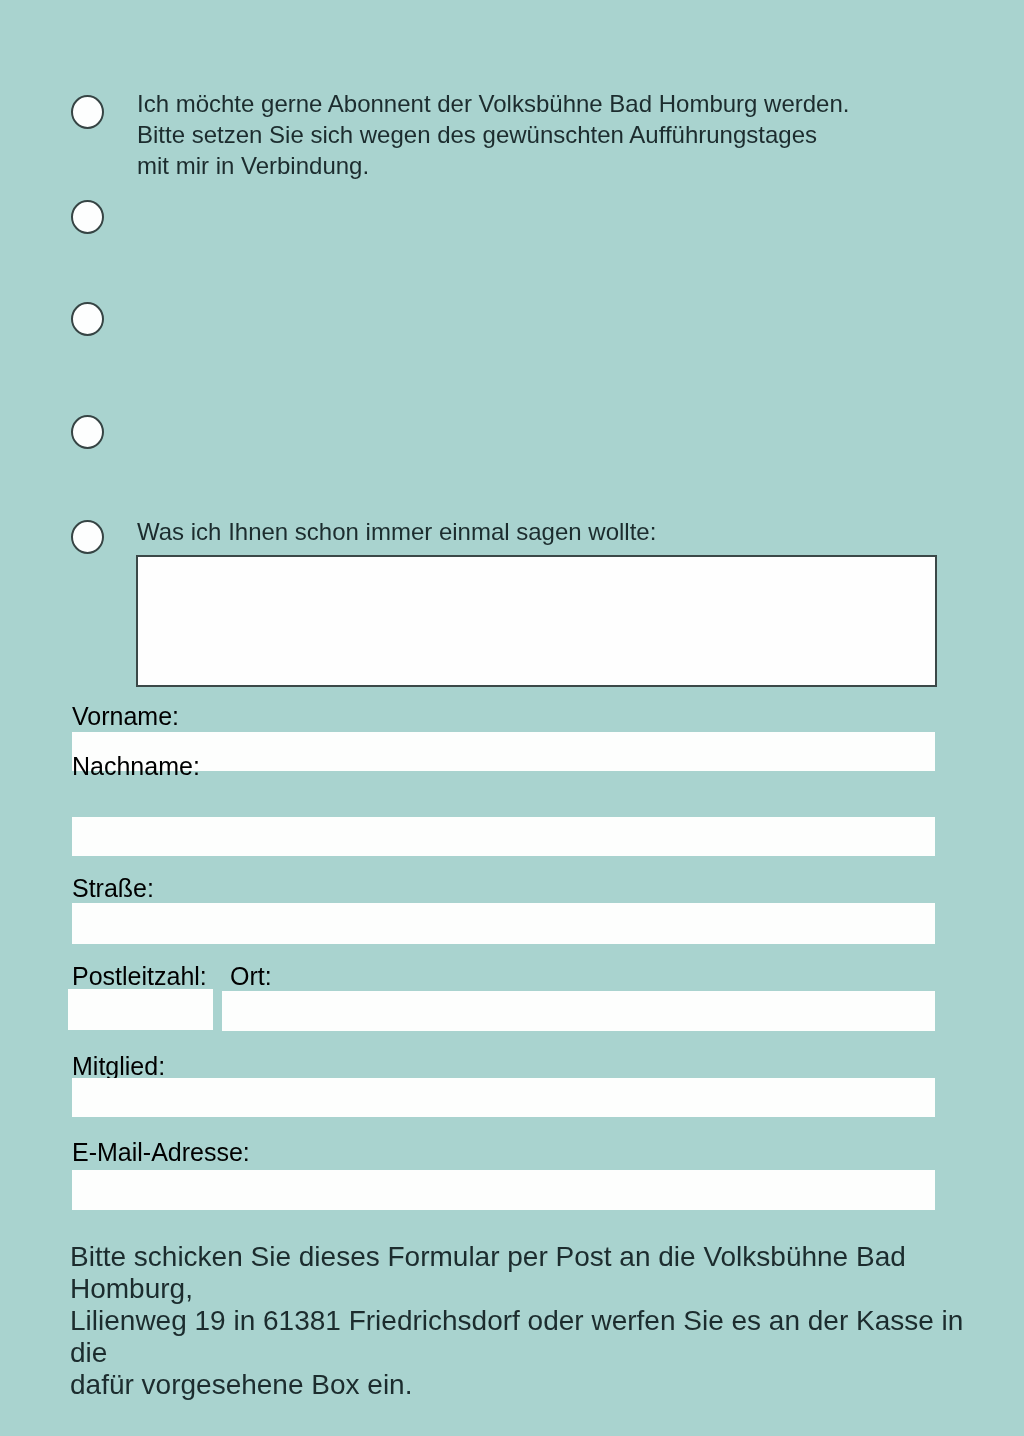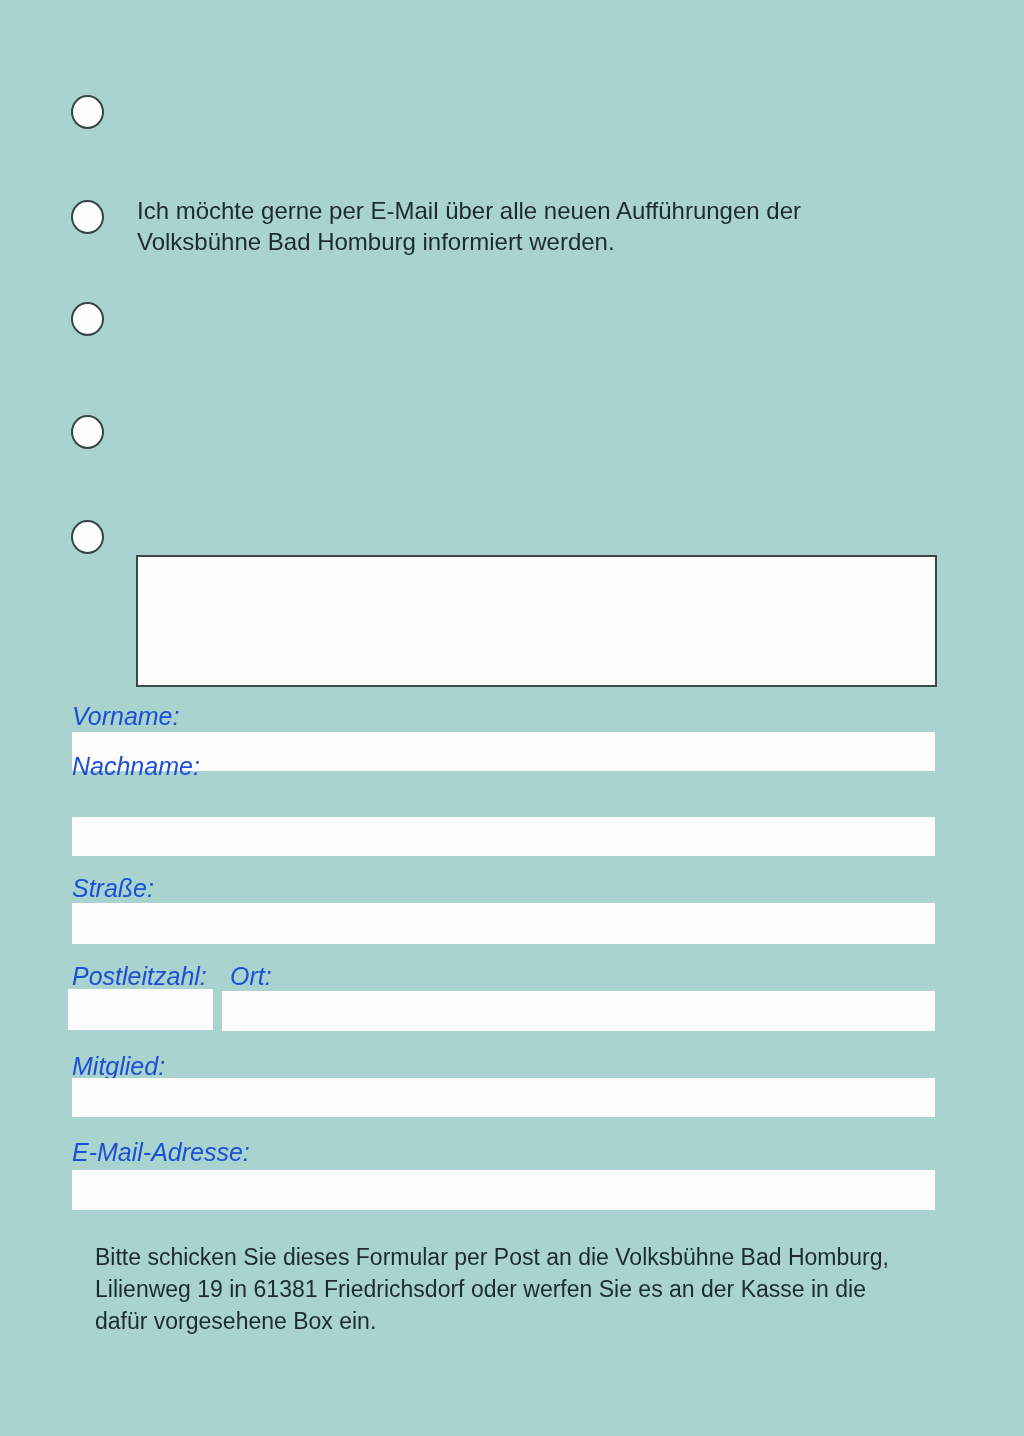--- a/index.html
+++ b/index.html
@@ -64,22 +64,21 @@
     font-size: 22px;
     color: #1c2c2e;
     padding: 6px 8px;
   }
   
   .field-label {
     position: absolute;
     left: 72px;
     font-size: 25px;
     line-height: 28px;
-    color: #1d4ed8;
-    font-style: italic;
+    color: #000000;
   }
   #label-vorname      { top: 702px; }
   #label-nachname     { top: 752px; }
   #label-strasse      { top: 874px; }
   #label-postleitzahl { top: 962px; text-align: center; }
   #label-ort          { top: 962px; left: 230px; }
   #label-telefon      { top: 1052px; }
   #label-email        { top: 1138px; }
   
   .field-input {
@@ -102,43 +101,44 @@
   #input-plz      { top: 989px; left: 68px; width: 145px; height: 41px; }
   #input-ort      { top: 991px; left: 222px; width: 713px; height: 40px; }
   #input-telefon  { top: 1078px; }
   #input-email    { top: 1170px; height: 40px; }
   
   #footer-note {
     position: absolute;
     left: 70px;
     top: 1241px;
     width: 920px;
-    font-size: 23px;
+    font-size: 28px;
     line-height: 32px;
     white-space: pre-line;
     color: #1c2c2e;
-    margin-left: 25px;
   }
 </style>
 </head>
 <body>
 
 <div id="form-page">
 
   <button id="radio-1" class="radio" aria-checked="false"></button>
+  <div id="opt1-text" class="option-text">Ich möchte gerne Abonnent der Volksbühne Bad Homburg werden.
+Bitte setzen Sie sich wegen des gewünschten Aufführungstages
+mit mir in Verbindung.</div>
 
   <button id="radio-2" class="radio" aria-checked="false"></button>
-  <div id="opt2-text" class="option-text">Ich möchte gerne per E-Mail über alle neuen Aufführungen der
-Volksbühne Bad Homburg informiert werden.</div>
 
   <button id="radio-3" class="radio" aria-checked="false"></button>
 
   <button id="radio-4" class="radio" aria-checked="false"></button>
 
   <button id="radio-5" class="radio" aria-checked="false"></button>
+  <div id="opt5-text" class="option-text">Was ich Ihnen schon immer einmal sagen wollte:</div>
 
   <textarea id="message-box" placeholder="" style=""></textarea>
 
   <div id="label-vorname" class="field-label">Vorname:</div>
   <input id="input-vorname" class="field-input" type="text" value="" style="">
 
   <div id="label-nachname" class="field-label">Nachname:</div>
   <input id="input-nachname" class="field-input" type="text" value="" style="">
 
   <div id="label-strasse" class="field-label">Straße:</div>

